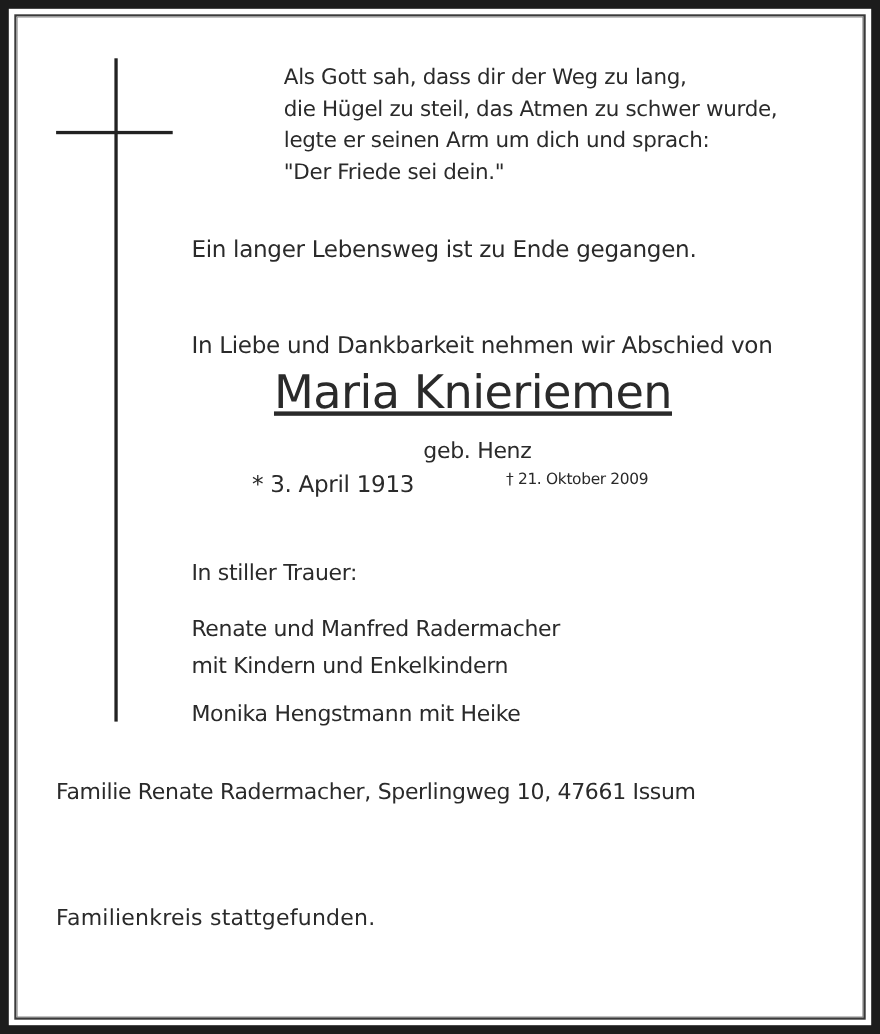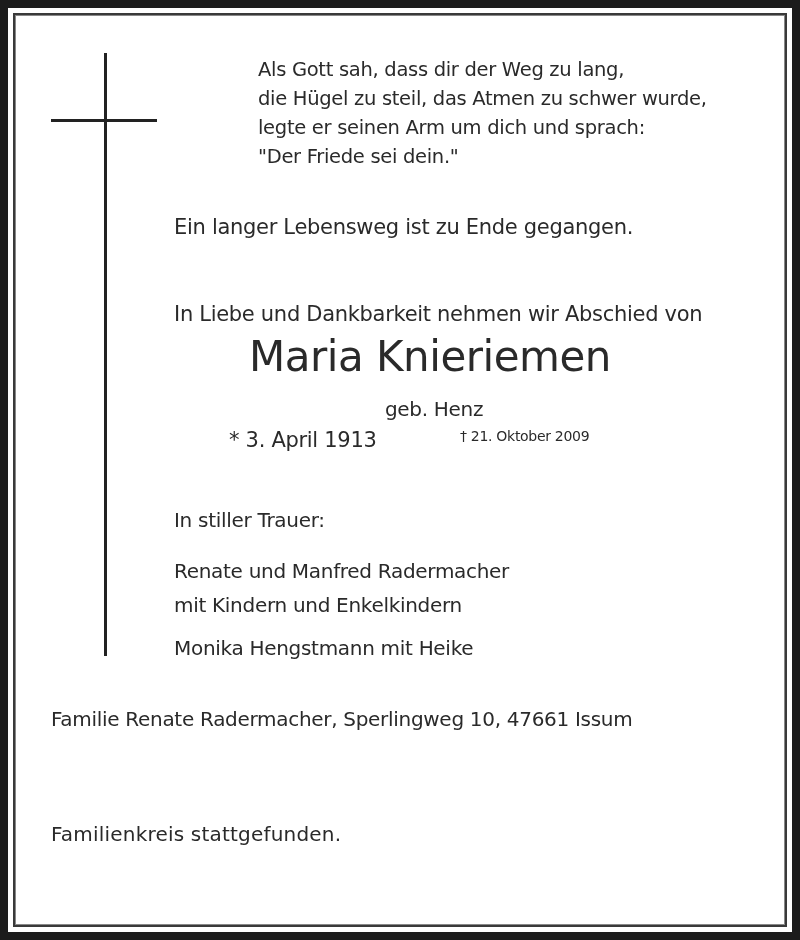--- a/index.html
+++ b/index.html
@@ -32,21 +32,21 @@
   .cross-h {
     position: absolute;
     left: 51px; top: 119px;
     width: 106px; height: 3px;
     background: #222;
   }
   .t { position: absolute; white-space: nowrap; letter-spacing: -0.3px; }
   .verse { left: 258px; top: 55px; font-size: 19.5px; line-height: 29px; }
   .lebensweg { left: 174px; top: 215px; font-size: 21px; }
   .abschied { left: 174px; top: 262px; font-size: 21px; margin-top: 40px; }
-  .name { left: 0; width: 800px; text-align: center; top: 332px; font-size: 42px; letter-spacing: -0.5px; padding-left: 60px; box-sizing: border-box; }
+  .name { left: 0; width: 800px; text-align: center; top: 332px; font-size: 42px; letter-spacing: -0.5px; padding-left: 60px; box-sizing: border-box; text-decoration: underline; }
   .geb { left: 0; width: 800px; text-align: center; top: 397px; font-size: 20px; padding-left: 68px; box-sizing: border-box; }
   .born { left: 229px; top: 428px; font-size: 21px; }
   .died { left: 460px; top: 428px; font-size: 14px; }
   .stille { left: 174px; top: 508px; font-size: 20px; }
   .fam1 { left: 174px; top: 554px; font-size: 20px; line-height: 34px; }
   .fam2 { left: 174px; top: 636px; font-size: 20px; }
   .haus { left: 51px; top: 703px; font-size: 20px; line-height: 33.5px; }
   .feier { left: 51px; top: 818px; font-size: 20px; line-height: 33.5px; letter-spacing: 0.2px; }
   .line { display: block; }
 </style>

